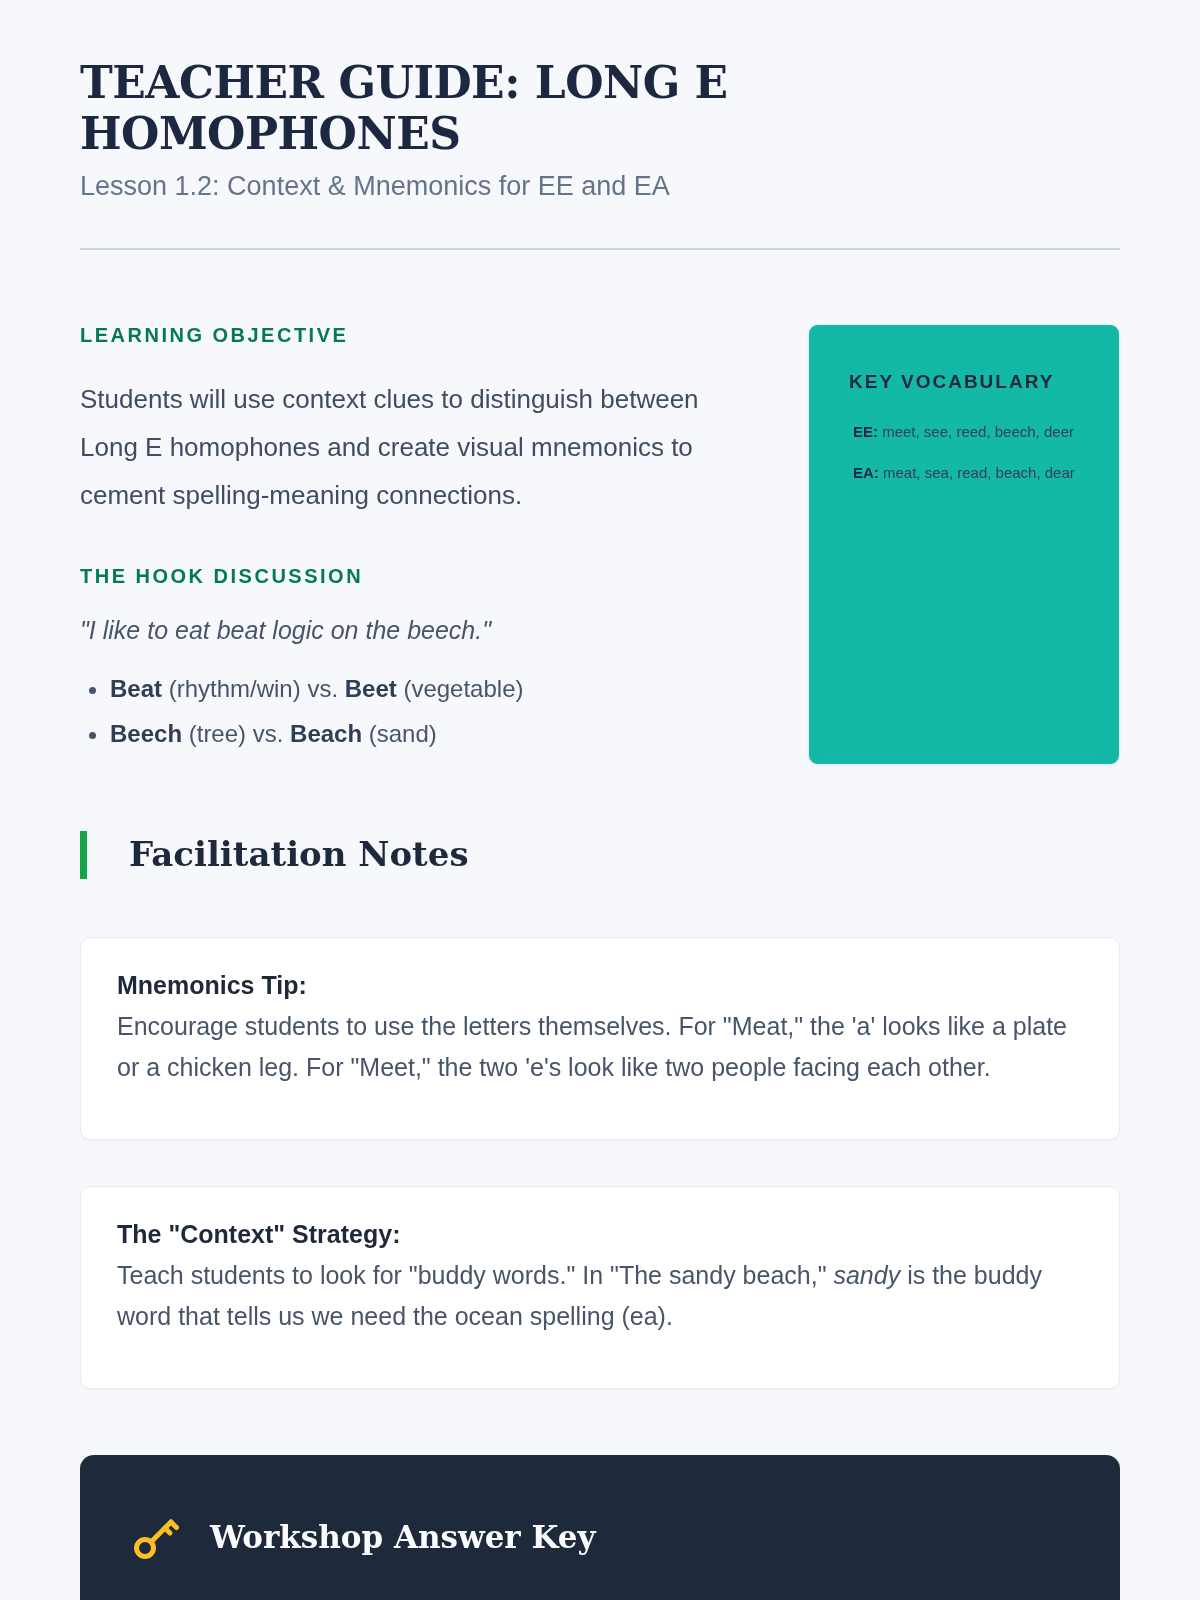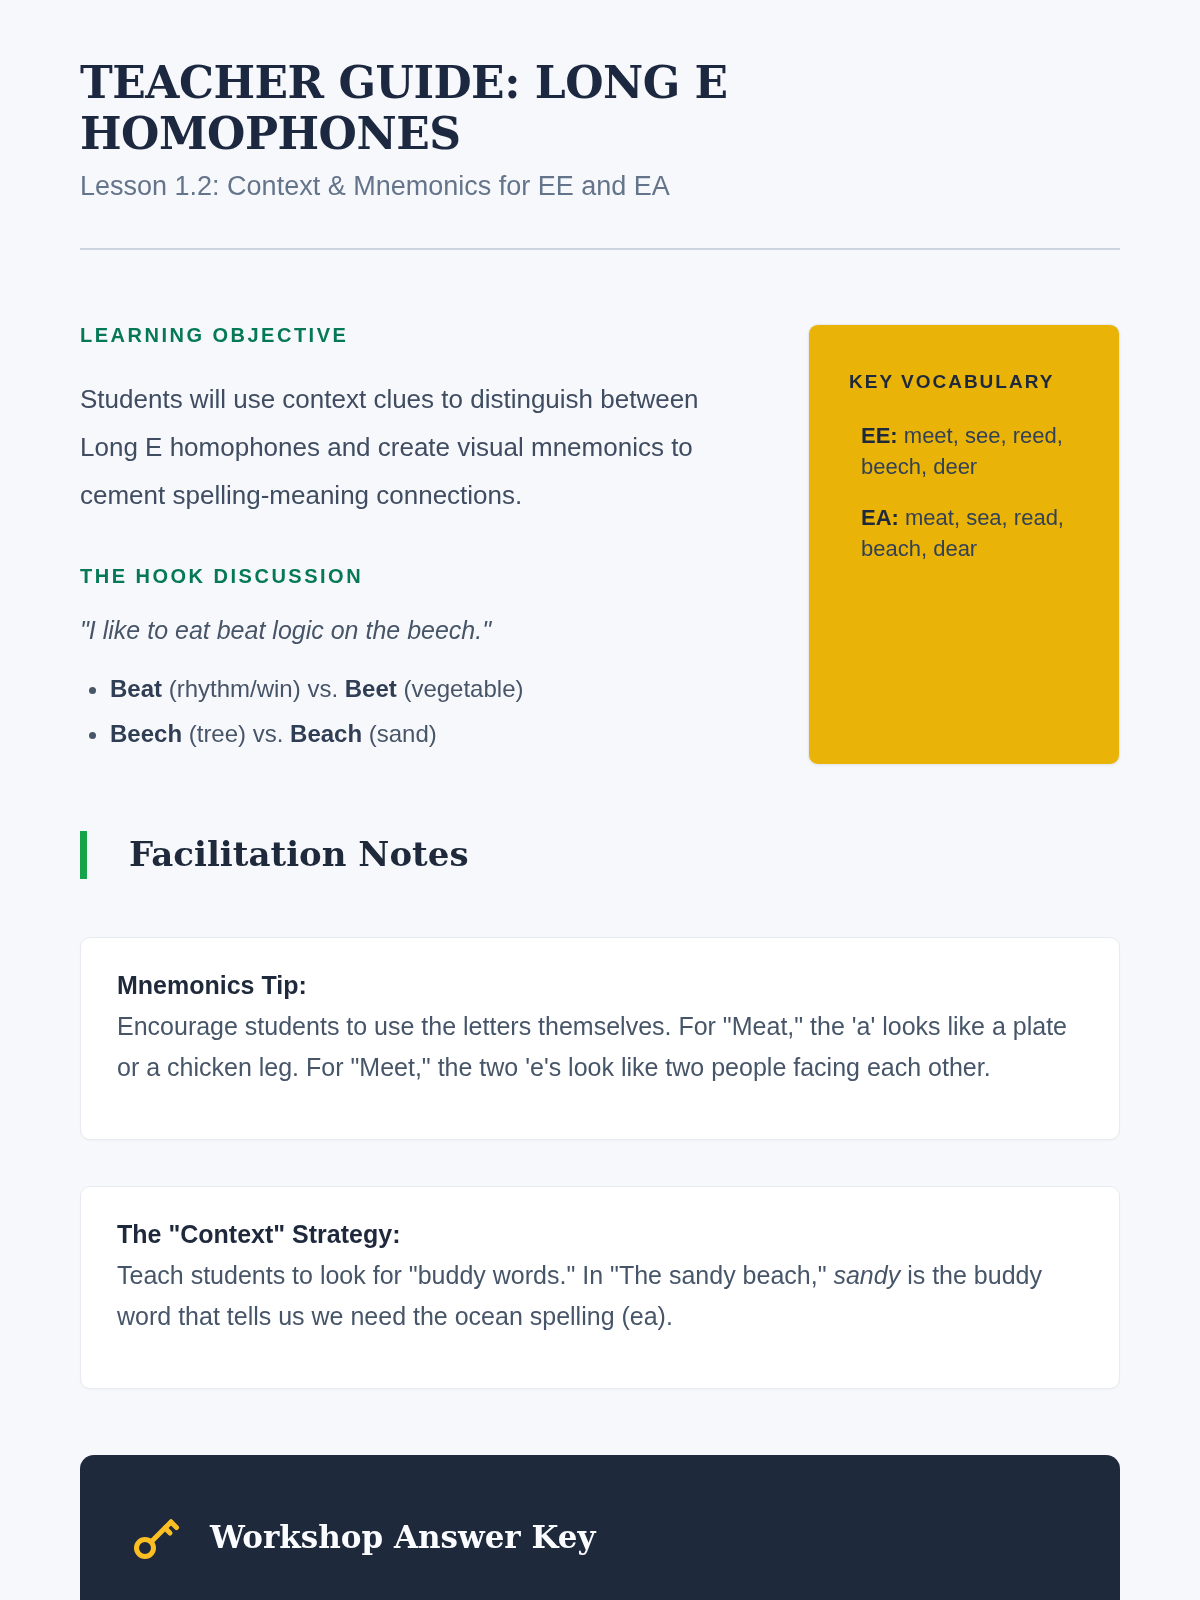--- a/index.html
+++ b/index.html
@@ -33,28 +33,28 @@
     margin:0 0 46px; font-size:26px; line-height:1.85; color:#3f4c61;
   }
   .hook-quote { margin:28px 0 30px; font-size:25px; font-style:italic; color:#475569; }
   .hook-list { margin:0; padding-left:30px; }
   .hook-list li { font-size:24px; color:#475569; margin-bottom:17px; }
   .hook-list b { color:#2f3e55; }
 
   
   .vocab-card {
     width:312px; box-sizing:border-box; flex-shrink:0;
-    background:#eab308; border:1px solid #e7ebf1; border-radius:10px;
+    background:#14b8a6; border:1px solid #e7ebf1; border-radius:10px;
     padding:46px 40px; box-shadow:0 1px 3px rgba(15,23,42,.05);
   }
   .vocab-heading {
     margin:0 0 28px; font-size:19px; font-weight:800;
     letter-spacing:2px; color:#1e293b;
   }
-  .vocab-item { margin:0 12px 20px; font-size:22px; line-height:1.4; color:#334155; }
+  .vocab-item { margin:0 4px 20px; font-size:15px; line-height:1.4; color:#334155; }
   .vocab-item b { color:#1e293b; }
 
   
   .section-title {
     margin:66px 0 58px;
     border-left:7px solid #16a34a; padding-left:42px;
     font-family:"DejaVu Serif", serif; font-weight:700;
     font-size:34px; line-height:1.4; color:#1e2a3b;
   }
   .note-card {

